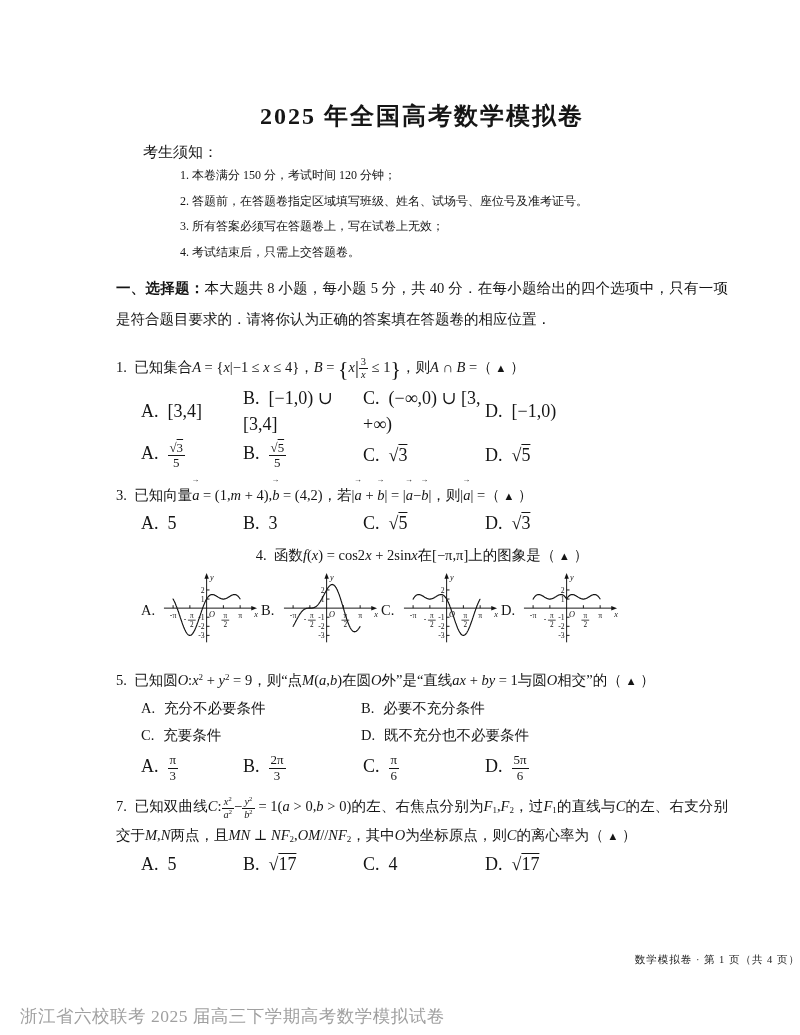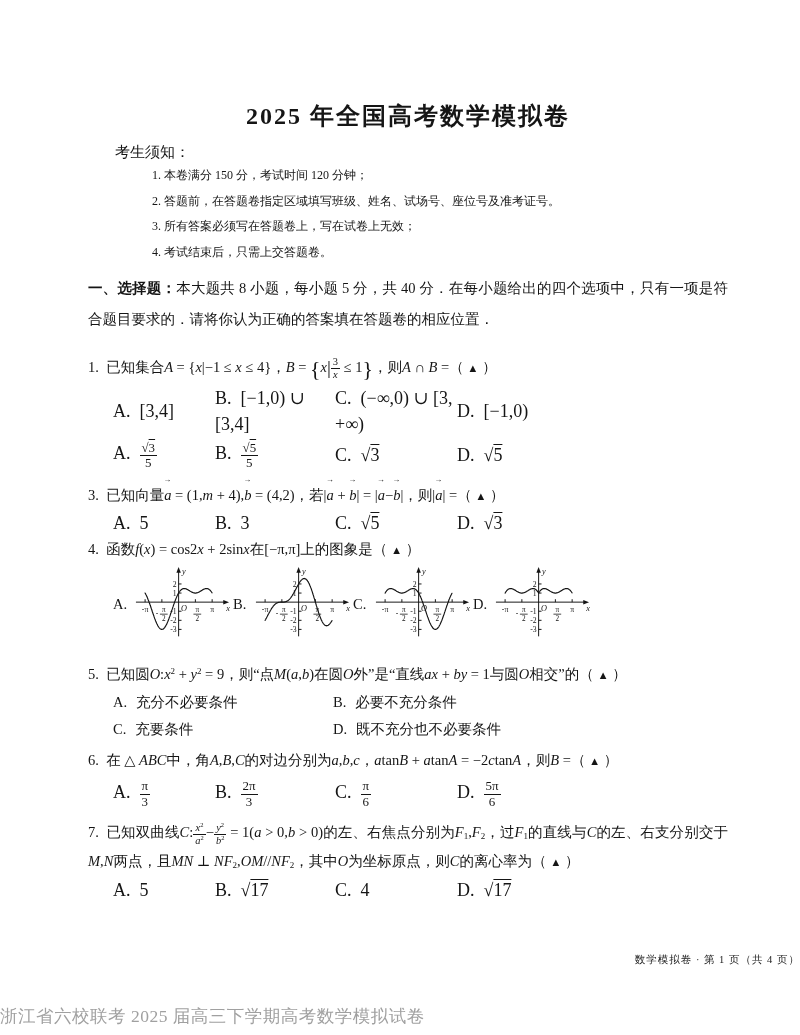--- a/index.html
+++ b/index.html
@@ -1,29 +1,29 @@
 <!DOCTYPE html>
 <html lang="zh"><head>
 <meta charset="utf-8">
 <style>
   html,body{margin:0;padding:0;background:#ffffff;}
   .sheet{position:relative;width:800px;height:1035px;background:#fff;overflow:hidden;
          font-family:"Liberation Serif","DejaVu Serif",serif;color:#151515;}
-  .inner{padding:100px 72px 0 88px;}
+  .inner{padding:100px 72px 0 116px;}
   h1.title{margin:0;font-size:24px;line-height:32px;font-weight:700;text-align:center;letter-spacing:2px;}
   .subtitle{margin-top:10px;font-size:15px;line-height:21px;font-weight:700;text-align:center;}
   .notice-head{margin:10px 0 0 27px;font-size:15px;line-height:21px;font-weight:400;}
   .notice-list{margin-left:64px;font-size:12px;line-height:25.5px;}
   .sec-head{margin-top:8px;font-size:14.5px;line-height:31px;text-align:justify;}
   .sec-head b{font-weight:700;}
   .stem{font-size:14.5px;}
   .q1 .stem{margin-top:4px;line-height:34px;}
   .q2 .stem{margin-top:4px;line-height:27px;}
   .q3 .stem{margin-top:6px;line-height:28px;}
-  .q4 .stem{line-height:26px;}
+  .q4 .stem{margin-top:6px;line-height:26px;text-align:center;}
   .q5 .stem{margin-top:8px;line-height:27px;}
   .q6 .stem{margin-top:4px;line-height:27px;}
   .q7 .stem{margin-top:4px;line-height:29px;text-align:justify;}
   .opt-row{display:grid;grid-template-columns:102px 120px 122px 1fr;align-items:center;
            padding-left:25px;font-size:18px;line-height:26px;}
   .opt-row.tall{line-height:25px;padding-top:4px;padding-bottom:4px;}
   .opt-row2{display:grid;grid-template-columns:220px 1fr;padding-left:25px;
             font-size:14.5px;line-height:27px;}
   .olabel{margin-right:9px;}
   
@@ -43,21 +43,21 @@
   .vec .arr{position:absolute;top:-0.72em;left:50%;transform:translateX(-50%);font-size:0.55em;line-height:1;}
   
   .graph-row{display:flex;margin-top:2px;padding-left:25px;height:88px;}
   .graph-cell{display:flex;width:120px;flex:0 0 120px;align-items:flex-start;}
   .g-label{font-size:14.5px;padding-top:31px;width:21px;flex:0 0 21px;}
   .g-plot{width:97px;height:86px;}
   .g-plot svg text{font-family:"Liberation Serif","DejaVu Serif",serif;}
   
   .footer{position:absolute;left:0;right:0;top:953px;text-align:right;font-size:10.5px;
           letter-spacing:1px;color:#222;}
-  .watermark{position:absolute;left:0;top:1004px;font-size:17.5px;color:#a0a0a0;letter-spacing:0.5px;}
+  .watermark{position:absolute;left:20px;top:1004px;font-size:17.5px;color:#a0a0a0;letter-spacing:0.5px;}
 </style>
 </head>
 <body>
 
 <div class="sheet">
   <div class="inner">
 
     <h1 class="title">2025 年全国高考数学模拟卷</h1>
 
     <div class="notice">
@@ -255,21 +255,20 @@
       <div class="stem">5.&nbsp;&nbsp;已知圆<i>O</i>:<i>x</i><sup>2</sup> + <i>y</i><sup>2</sup> = 9，则“点<i>M</i>(<i>a</i>,<i>b</i>)在圆<i>O</i>外”是“直线<i>ax</i> + <i>by</i> = 1与圆<i>O</i>相交”的（ <span class="tri">▲</span> ）</div>
       <div class="opt-row2">
         <span><span class="olabel">A.</span><span>充分不必要条件</span></span>
         <span><span class="olabel">B.</span><span>必要不充分条件</span></span>
         <span><span class="olabel">C.</span><span>充要条件</span></span>
         <span><span class="olabel">D.</span><span>既不充分也不必要条件</span></span>
       </div>
     </div>
 
     <div class="q6">
-      <div class="stem">6.&nbsp;&nbsp;在 △ <i>ABC</i>中，角<i>A</i>,<i>B</i>,<i>C</i>的对边分别为<i>a</i>,<i>b</i>,<i>c</i>，<i>a</i>tan<i>B</i> + <i>a</i>tan<i>A</i> = −2<i>c</i>tan<i>A</i>，则<i>B</i> =（ <span class="tri">▲</span> ）</div>
       <div class="opt-row tall">
         <span><span class="olabel">A.</span><span><span class="frac"><span class="num">π</span><span class="den">3</span></span></span></span>
         <span><span class="olabel">B.</span><span><span class="frac"><span class="num">2π</span><span class="den">3</span></span></span></span>
         <span><span class="olabel">C.</span><span><span class="frac"><span class="num">π</span><span class="den">6</span></span></span></span>
         <span><span class="olabel">D.</span><span><span class="frac"><span class="num">5π</span><span class="den">6</span></span></span></span>
       </div>
     </div>
 
     <div class="q7">
       <div class="stem">7.&nbsp;&nbsp;已知双曲线<i>C</i>:<span class="frac"><span class="num"><i>x</i><sup>2</sup></span><span class="den"><i>a</i><sup>2</sup></span></span>−<span class="frac"><span class="num"><i>y</i><sup>2</sup></span><span class="den"><i>b</i><sup>2</sup></span></span> = 1(<i>a</i> &gt; 0,<i>b</i> &gt; 0)的左、右焦点分别为<i>F</i><sub>1</sub>,<i>F</i><sub>2</sub>，过<i>F</i><sub>1</sub>的直线与<i>C</i>的左、右支分别交于<i>M</i>,<i>N</i>两点，且<i>MN</i> ⊥ <i>NF</i><sub>2</sub>,<i>OM</i>//<i>NF</i><sub>2</sub>，其中<i>O</i>为坐标原点，则<i>C</i>的离心率为（ <span class="tri">▲</span> ）</div>

